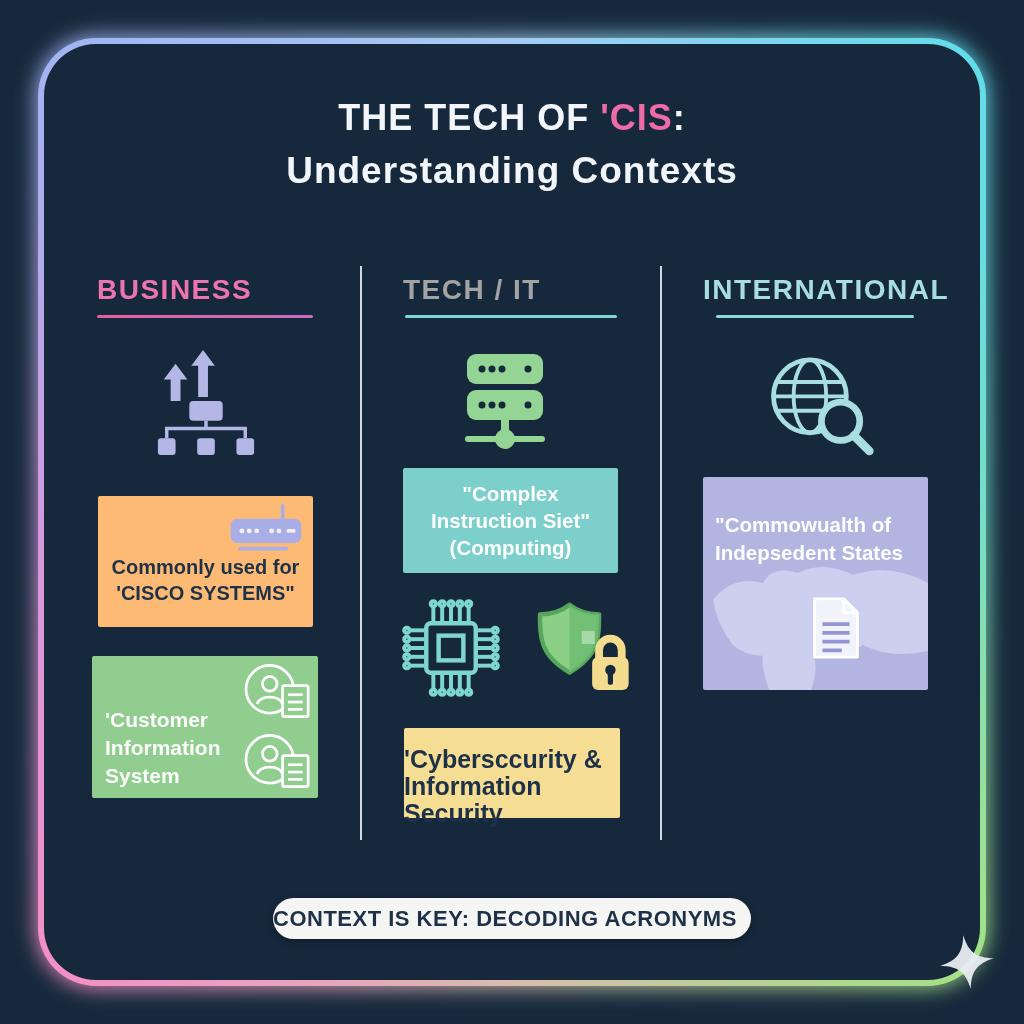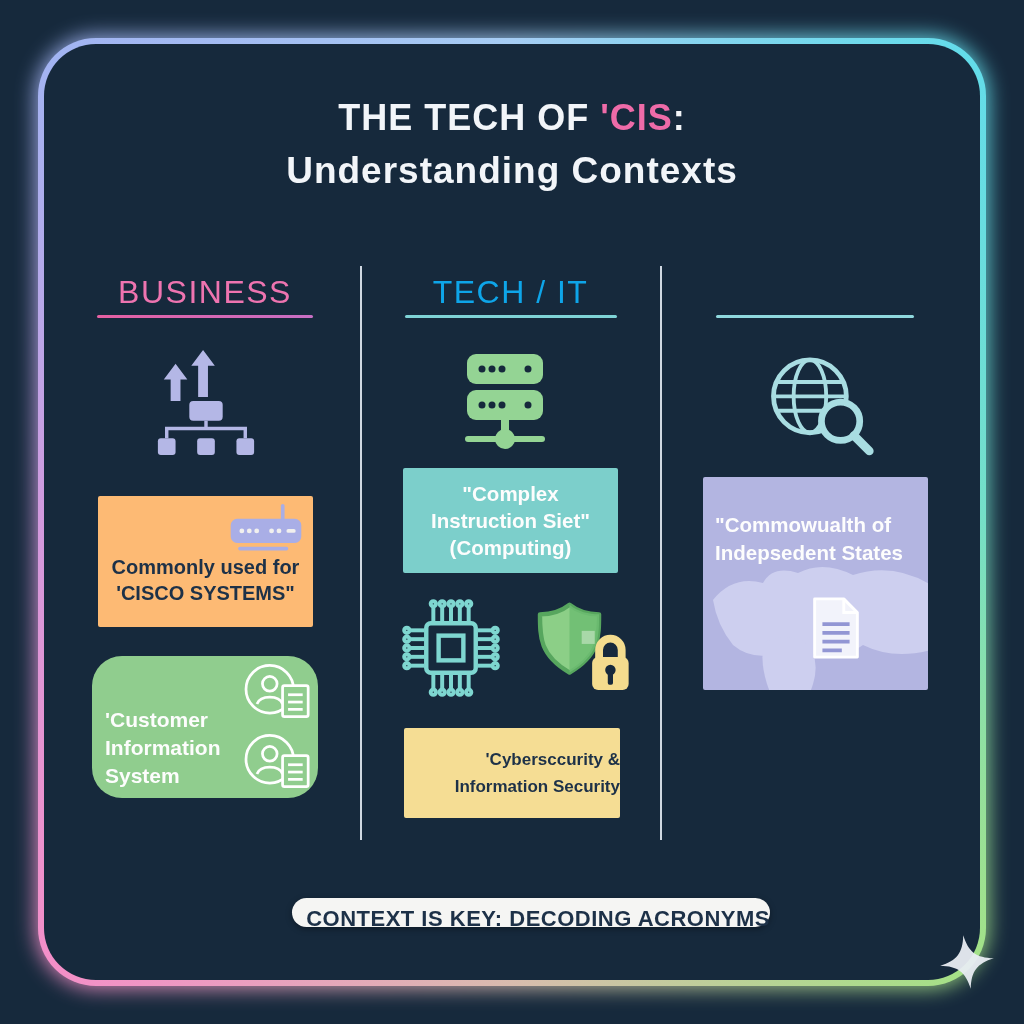--- a/index.html
+++ b/index.html
@@ -18,50 +18,51 @@
   }
   .frame-glow{inset:35px;filter:blur(10px);opacity:.85;}
   .frame-ring{inset:38px;border-radius:58px;}
   .frame-fill{position:absolute;inset:44px;border-radius:52px;background:#16293c;}
   
   .title{position:absolute;top:96px;left:0;width:1024px;text-align:center;
     font-size:36px;font-weight:bold;letter-spacing:1px;color:#f2f5f9;line-height:44px;}
   .title .hl{color:#ee6ba8;}
   .subtitle{position:absolute;top:150px;left:0;width:1024px;text-align:center;
     font-size:37px;font-weight:bold;letter-spacing:1px;color:#f2f5f9;}
-  .colhead{position:absolute;top:274px;text-align:center;font-size:32px;
-    font-weight:normal;letter-spacing:1.5px;}
+  .colhead{position:absolute;top:274px;text-align:left;font-size:28px;
+    font-weight:bold;letter-spacing:1.5px;}
   .underline{position:absolute;height:3px;border-radius:2px;}
   .vdivider{position:absolute;top:266px;width:2px;height:574px;background:rgba(235,240,248,.88);}
   .card{position:absolute;border-radius:2px;}
   .card-text{font-weight:bold;white-space:pre-line;}
   .navy-text{color:#1d3148;}
   .white-text{color:#fdfdfd;}
-  .pill{position:absolute;left:273px;top:898px;width:478px;height:29px;border-radius:21px;
+  .pill{position:absolute;left:273px;top:898px;width:478px;height:41px;border-radius:21px;
     background:#f5f5f3;color:#1d3148;font-size:22px;font-weight:bold;letter-spacing:.5px;
-    text-align:right;line-height:42px;box-shadow:0 2px 6px rgba(0,0,0,.35);margin-left:19px;}
+    text-align:left;line-height:42px;box-shadow:0 2px 6px rgba(0,0,0,.35);}
   svg{display:block;}
   .abs{position:absolute;}
 </style>
 </head>
 <body>
 
 <div id="canvas">
 
   <div class="frame-glow"></div>
   <div class="frame-ring"></div>
   <div class="frame-fill"></div>
 
   <div class="title">
     <span>THE TECH OF </span><span class="hl">'CIS</span><span>:</span>
   </div>
   <div class="subtitle">Understanding Contexts</div>
 
   <div class="colhead" style="left:97px;width:216px;color:#ee74b0;">BUSINESS</div>
-  <div class="colhead" style="left:403px;width:215px;color:#0ea5e9;">TECH / IT</div>
+  <div class="colhead" style="left:403px;width:215px;color:#a3a3a3;">TECH / IT</div>
+  <div class="colhead" style="left:703px;width:220px;color:#a9dde4;">INTERNATIONAL</div>
 
   <div class="underline" style="left:97px;top:315px;width:216px;background:linear-gradient(90deg,#e560a2,#c76fc4);"></div>
   <div class="underline" style="left:405px;top:315px;width:212px;background:#7ed3d6;"></div>
   <div class="underline" style="left:716px;top:315px;width:198px;background:#8fd8de;"></div>
 
   <div class="vdivider" style="left:360px;"></div>
   <div class="vdivider" style="left:660px;"></div>
 
   <svg class="abs" style="left:152px;top:348px;" width="108" height="110" viewBox="0 0 110 112">
     <polygon points="24,16 12,32 19,32 19,54 29,54 29,32 36,32" fill="#b4b7e6"></polygon>
@@ -82,21 +83,21 @@
       <circle cx="32" cy="31" r="2.6" fill="#f1f0ee"></circle>
       <circle cx="48" cy="31" r="2.6" fill="#f1f0ee"></circle>
       <circle cx="56" cy="31" r="2.6" fill="#f1f0ee"></circle>
       <rect x="64" y="29" width="10" height="4" rx="2" fill="#f1f0ee"></rect>
       <rect x="12" y="48" width="54" height="4" rx="2" fill="#a9aee6"></rect>
     </svg>
     <div class="card-text navy-text" style="position:absolute;left:0;top:58px;width:100%;text-align:center;font-size:20px;line-height:26px;">Commonly used for
 'CISCO SYSTEMS"</div>
   </div>
 
-  <div class="card" style="left:92px;top:656px;width:226px;height:142px;background:#90cd8e;border-radius:30px;">
+  <div class="card" style="left:92px;top:656px;width:226px;height:142px;background:#90cd8e;">
     <svg class="abs" style="right:6px;top:4px;" width="68" height="64" viewBox="0 0 74 70">
       <circle cx="28" cy="32" r="26" stroke="#fff" stroke-width="3" fill="none"></circle>
       <circle cx="28" cy="26" r="8" stroke="#fff" stroke-width="3" fill="none"></circle>
       <path d="M14 48 C18 38 38 38 42 48" stroke="#fff" stroke-width="3" fill="none"></path>
       <rect x="42" y="28" width="28" height="34" rx="2" fill="#90cd8e" stroke="#fff" stroke-width="3"></rect>
       <line x1="48" y1="38" x2="64" y2="38" stroke="#fff" stroke-width="3"></line>
       <line x1="48" y1="46" x2="64" y2="46" stroke="#fff" stroke-width="3"></line>
       <line x1="48" y1="54" x2="64" y2="54" stroke="#fff" stroke-width="3"></line>
     </svg>
     <svg class="abs" style="right:6px;bottom:4px;" width="68" height="64" viewBox="0 0 74 70">
@@ -161,21 +162,21 @@
     <path d="M42 4 C52 12 64 15 76 15 C76 42 76 62 42 82 C8 62 8 42 8 15 C20 15 32 12 42 4 Z" fill="#8ccf87" stroke="#57a65e" stroke-width="5" stroke-linejoin="round"></path>
     <path d="M42 4 C52 12 64 15 76 15 C76 42 76 62 42 82 Z" fill="#6dbd72" opacity="0.85"></path>
     <rect x="56" y="34" width="15" height="15" fill="#a8d8a8"></rect>
     <path d="M76 66 V56 a13 13 0 0 1 26 0 V66" stroke="#f4dc8e" stroke-width="9" fill="none" stroke-linecap="round"></path>
     <rect x="68" y="64" width="42" height="38" rx="7" fill="#f4dc8e"></rect>
     <circle cx="89" cy="79" r="6" fill="#16293c"></circle>
     <rect x="86" y="82" width="6" height="14" rx="2" fill="#16293c"></rect>
   </svg>
 
   <div class="card" style="left:404px;top:728px;width:216px;height:90px;background:#f5dd94;">
-    <div class="card-text navy-text" style="position:absolute;left:0;top:18px;width:100%;text-align:right;font-size:17px;line-height:27px;">'Cybersccurity &amp;
+    <div class="card-text navy-text" style="position:absolute;left:0;top:18px;width:100%;text-align:left;font-size:25px;line-height:27px;">'Cybersccurity &amp;
 Information Security</div>
   </div>
 
   <svg class="abs" style="left:762px;top:350px;" width="115" height="108" viewBox="0 0 120 112">
     <circle cx="50" cy="48" r="38" stroke="#a8dde2" stroke-width="5" fill="none"></circle>
     <ellipse cx="50" cy="48" rx="17" ry="38" stroke="#a8dde2" stroke-width="4" fill="none"></ellipse>
     <line x1="16" y1="33" x2="84" y2="33" stroke="#a8dde2" stroke-width="4"></line>
     <line x1="12" y1="48" x2="88" y2="48" stroke="#a8dde2" stroke-width="4"></line>
     <line x1="16" y1="63" x2="84" y2="63" stroke="#a8dde2" stroke-width="4"></line>
     <circle cx="82" cy="74" r="20" stroke="#a8dde2" stroke-width="7" fill="#16293c"></circle>

